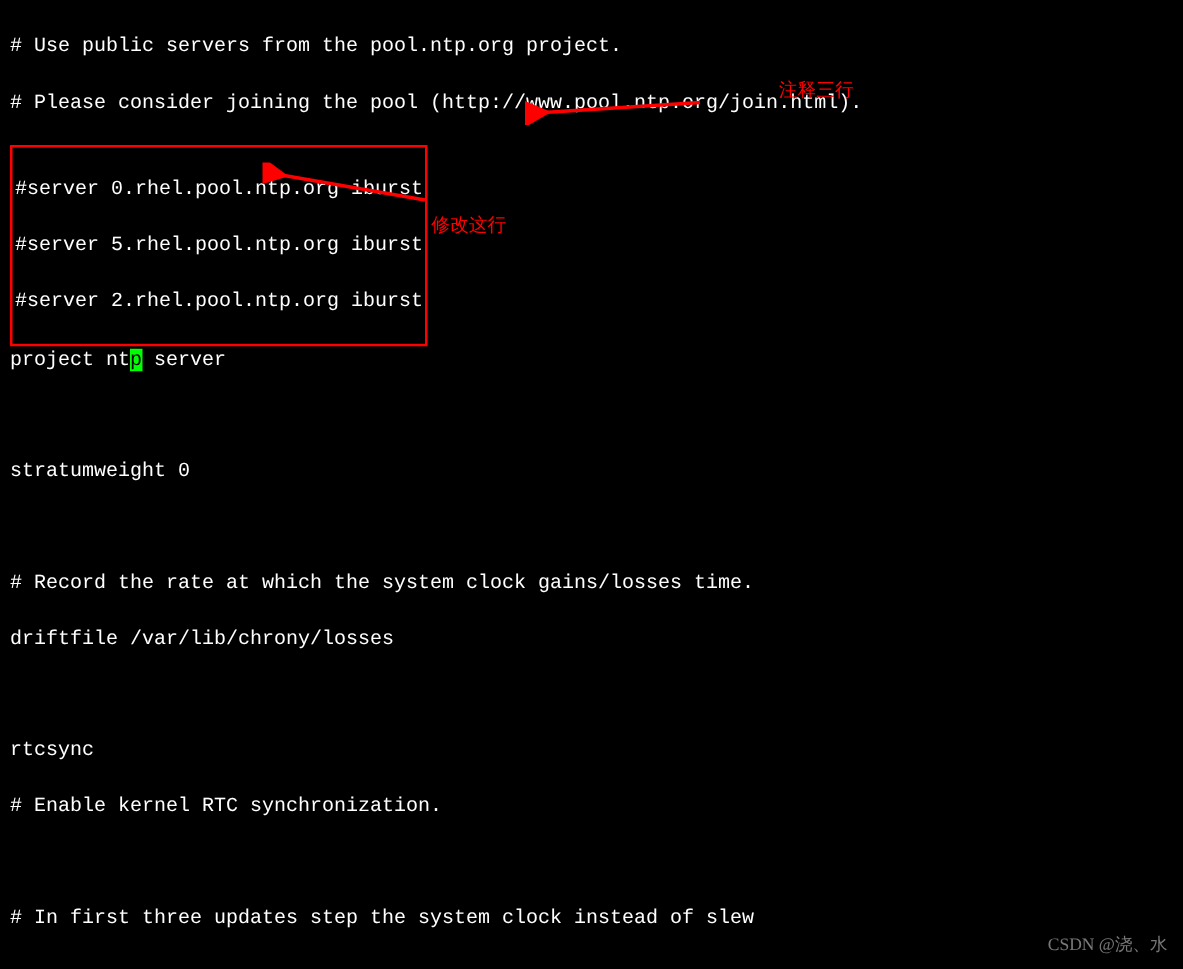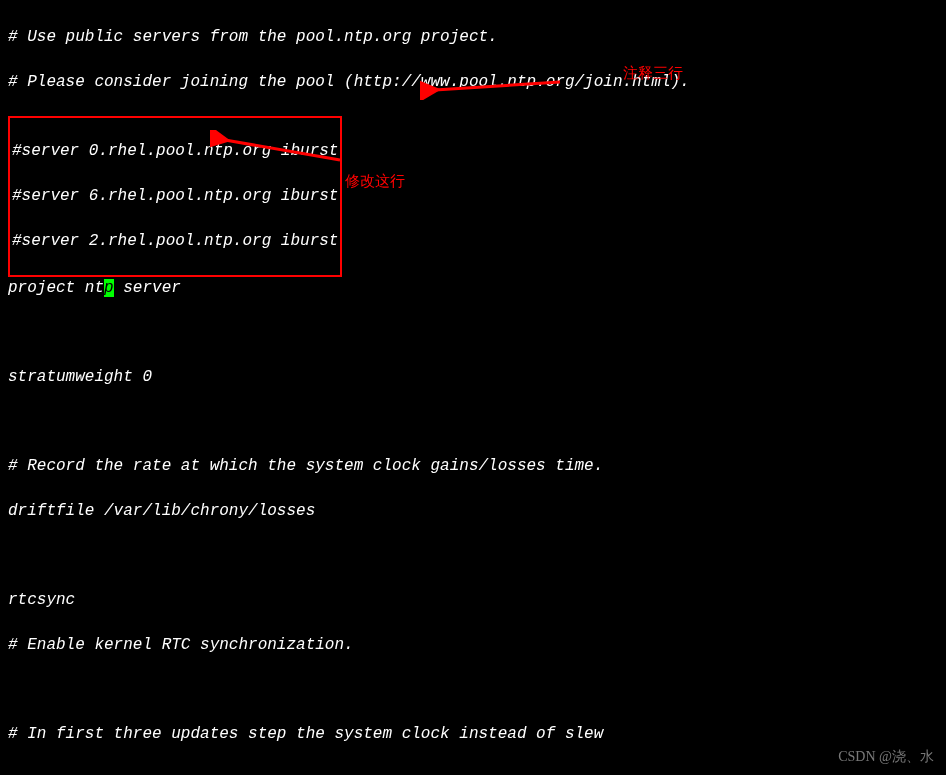--- a/index.html
+++ b/index.html
@@ -19,21 +19,20 @@
       overflow: hidden;
     }
     .terminal {
       padding: 4px 8px;
       white-space: pre;
       position: relative;
     }
     .line {
       display: block;
       min-height: 22px;
-      font-style: italic;
     }
     .red-box {
       border: 2px solid #ff0000;
       display: inline-block;
       padding: 0 2px;
     }
     .cursor {
       background: #00ff00;
       color: #000;
     }
@@ -56,21 +55,21 @@
     }
   </style>
 </head>
 <body>
 
 <div class="terminal">
 <span class="line"># Use public servers from the pool.ntp.org project.</span>
 <span class="line"># Please consider joining the pool (http://www.pool.ntp.org/join.html).</span>
 <div class="red-box">
 <span class="line">#server 0.rhel.pool.ntp.org iburst</span>
-<span class="line">#server 6.rhel.pool.ntp.org iburst</span>
+<span class="line">#server 5.rhel.pool.ntp.org iburst</span>
 <span class="line">#server 2.rhel.pool.ntp.org iburst</span>
 </div>
 <span class="line"><span>project nt</span><span class="cursor">p</span><span> server</span></span>
 <span class="line"></span>
 <span class="line">stratumweight 0</span>
 <span class="line"></span>
 <span class="line"># Record the rate at which the system clock gains/losses time.</span>
 <span class="line">driftfile /var/lib/chrony/losses</span>
 <span class="line"></span>
 <span class="line">rtcsync</span>

